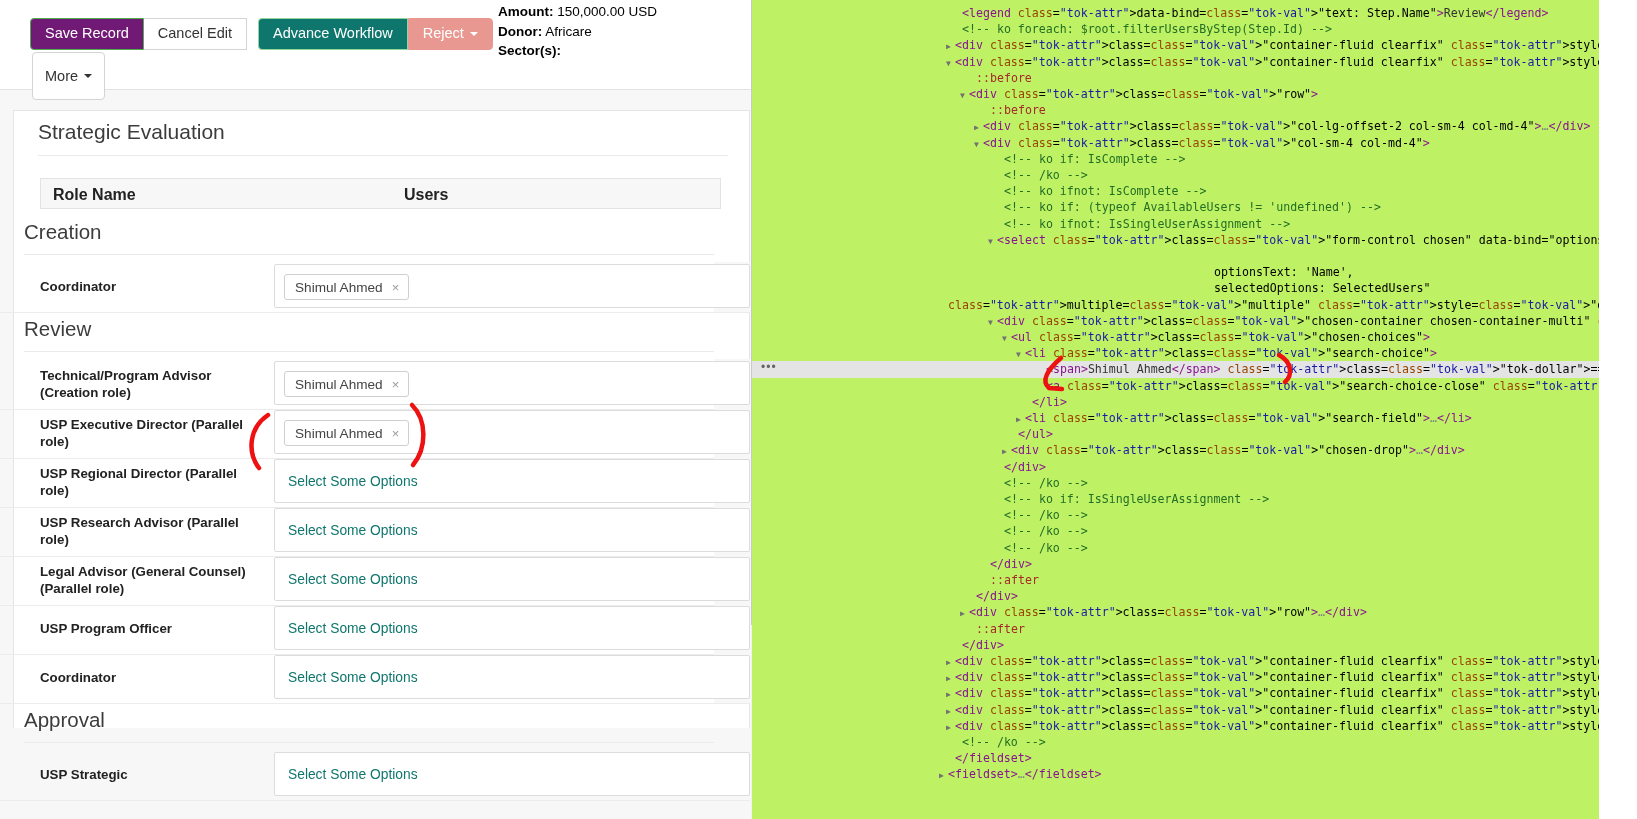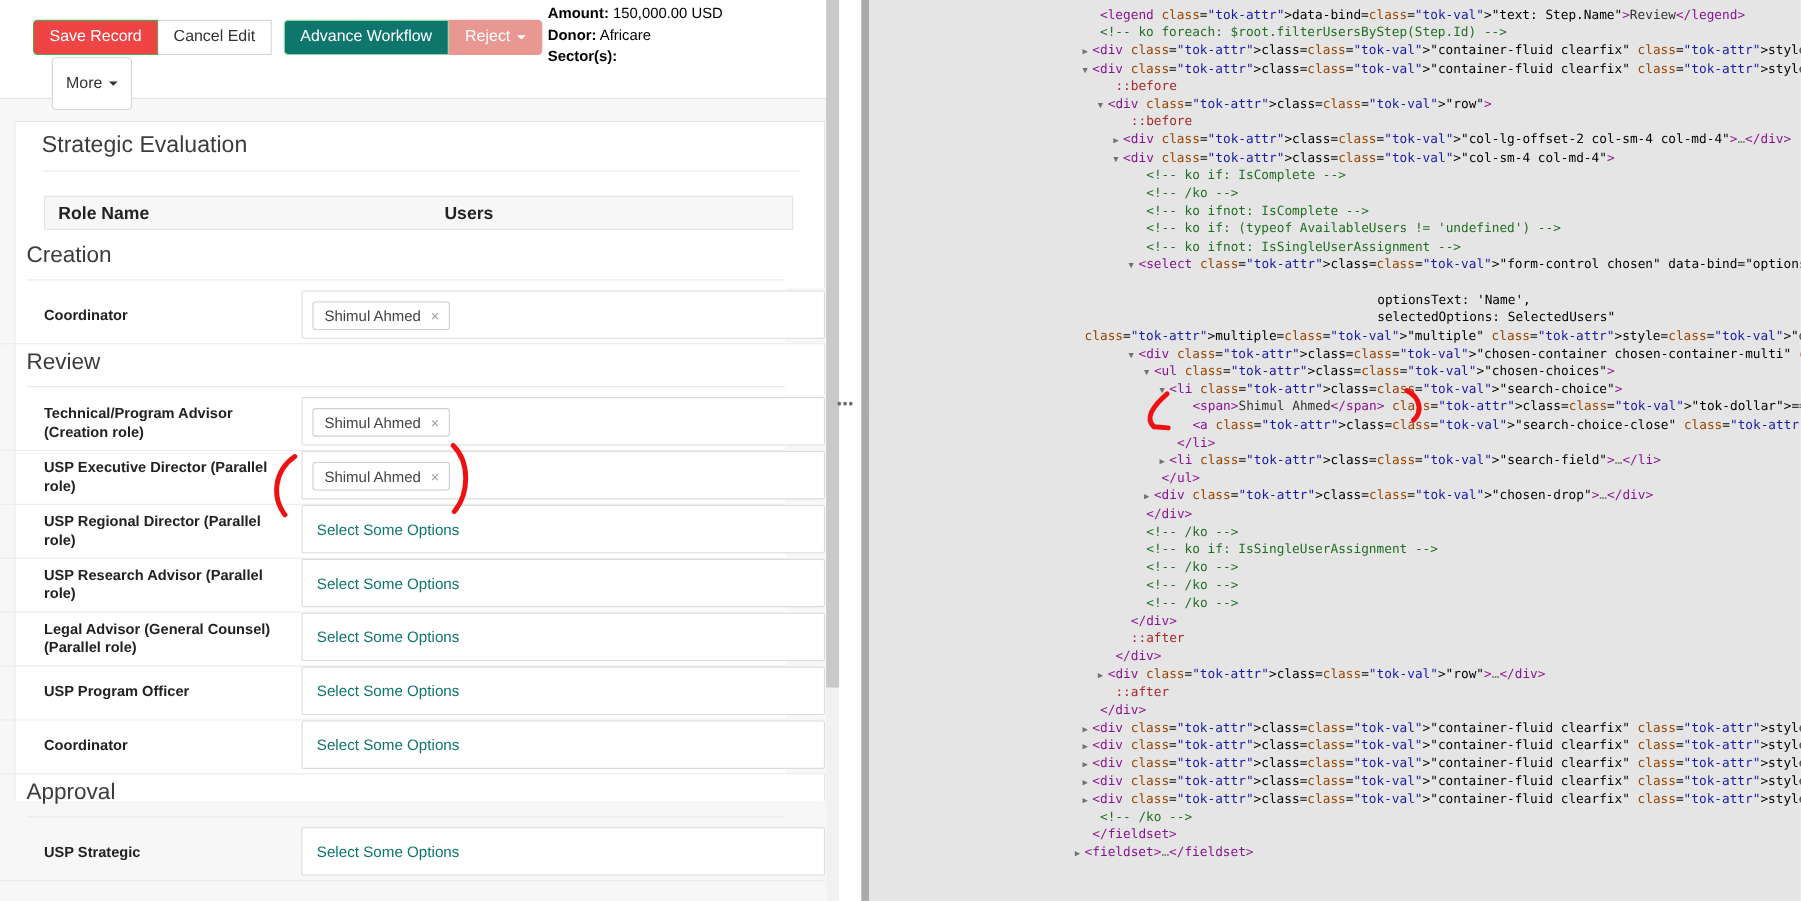--- a/index.html
+++ b/index.html
@@ -19,28 +19,28 @@
 
   
   .toolbar{position:absolute;left:0;top:0;width:763px;height:90px;background:#fff;
            border-bottom:1px solid #e2e2e2;box-sizing:border-box;}
   .btnrow{position:absolute;left:30px;top:18px;display:flex;align-items:stretch;}
   .btn{
     font-size:14.5px;line-height:1;padding:9px 14px 10px 14px;
     border:1px solid transparent;border-radius:4px;cursor:pointer;
     white-space:nowrap;box-sizing:border-box;height:32px;display:flex;align-items:center;
   }
-  .btn-save{background:#ef4444;border-color:#4cae4c;color:#fff;border-top-right-radius:0;border-bottom-right-radius:0;align-items:center;}
+  .btn-save{background:#701a75;border-color:#4cae4c;color:#fff;border-top-right-radius:0;border-bottom-right-radius:0;align-items:center;}
   .btn-cancel{background:#fff;border-color:#d4d4d4;color:#333;border-left:none;border-radius:0;}
   .btn-advance{background:#0f766e;border-color:#91d79b;color:#fff;margin-left:11px;
                border-top-right-radius:0;border-bottom-right-radius:0;}
   .btn-reject{background:#e99891;border-color:#e99891;color:#fff;border-radius:0 4px 4px 0;}
   .caret{display:inline-block;width:0;height:0;margin-left:6px;vertical-align:middle;
          border-left:4px solid transparent;border-right:4px solid transparent;border-top:4px solid currentColor;}
-  .btnrow2{position:absolute;left:32px;top:52px;margin-left:15px;}
+  .btnrow2{position:absolute;left:32px;top:52px;}
   .btn-more{background:#fff;border:1px solid #d4d4d4;color:#333;border-radius:4px;
             font-size:14.5px;padding:8px 12px;height:30px;display:inline-flex;align-items:center;cursor:pointer;}
 
   .infoblock{position:absolute;left:498px;top:2px;font-size:13.5px;color:#000;line-height:19.5px;}
   .infoblock b{font-weight:bold;}
 
   
   .greybg{position:absolute;left:0;top:90px;width:763px;height:729px;background:#f7f7f7;}
 
   
@@ -78,21 +78,21 @@
 
   
   .pagescroll{position:absolute;left:751px;top:0;width:12px;height:819px;background:#f1f1f1;}
   .pagescroll .thumb{position:absolute;left:0;top:0;width:12px;height:625px;background:#c9c9c9;}
 
   
   #divider{position:absolute;left:764px;top:0;width:26px;height:819px;background:#ffffff;}
   #divider .grip{position:absolute;left:19px;top:0;width:7px;height:819px;background:#aaaaaa;}
 
   
-  #devtools{position:absolute;left:790px;top:0;width:847px;height:819px;background:#e5e5e5;overflow:hidden;}
+  #devtools{position:absolute;left:752px;top:0;width:847px;height:819px;background:#bef264;overflow:hidden;}
   .dtcode{position:absolute;left:0;top:0;width:847px;height:819px;
           font-family:"DejaVu Sans Mono","Liberation Mono",monospace;font-size:11.6px;line-height:16.2px;}
   .line{position:absolute;left:0;width:847px;height:16.2px;white-space:pre;}
   .line .ind{display:inline-block;}
   .hl{background:#e4e4e4;}
   .tok-punct{color:#8c1a8c;}
   .tok-tag{color:#881391;}
   .tok-attr{color:#994500;}
   .tok-val{color:#1a1aa6;}
   .tok-text{color:#333333;}

